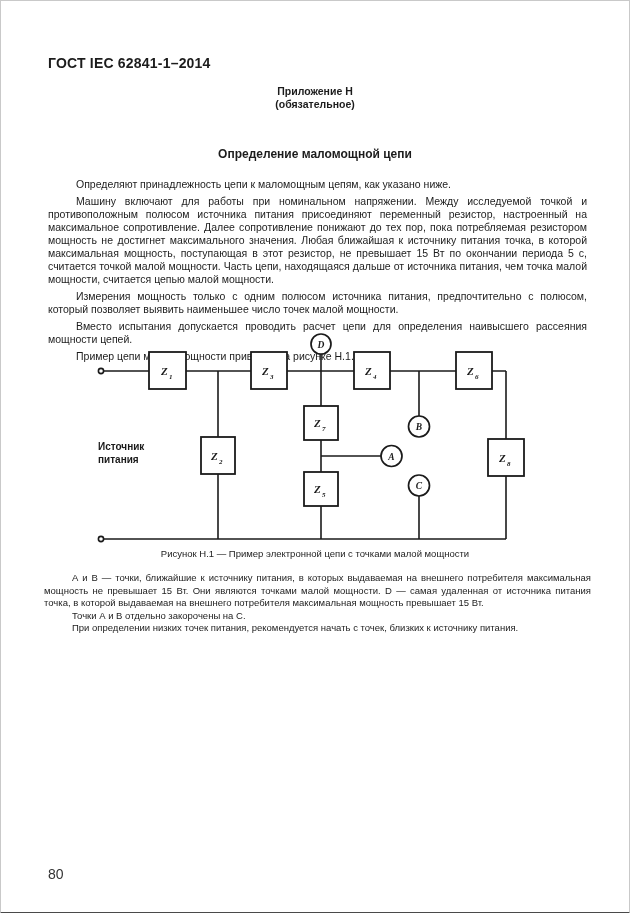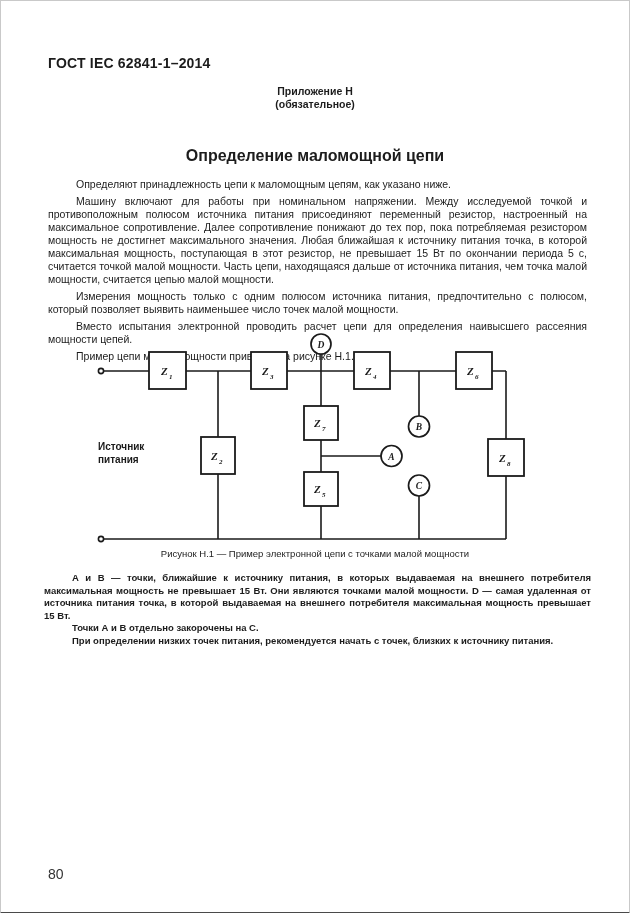--- a/index.html
+++ b/index.html
@@ -16,37 +16,37 @@
   .doc-header{
     position:absolute;top:54px;left:47px;
     font-size:14px;font-weight:bold;letter-spacing:.2px;
   }
   .annex{
     position:absolute;top:84px;left:0;width:100%;
     text-align:center;font-size:10.5px;font-weight:bold;line-height:13px;
   }
   .section-title{
     position:absolute;top:146px;left:0;width:100%;
-    text-align:center;font-size:16px;font-weight:bold;
+    text-align:center;font-size:12px;font-weight:bold;
   }
   .body-text{
     position:absolute;top:173px;left:43px;width:547px;
     font-size:10.5px;line-height:13px;text-align:justify;
   }
   .body-text p{margin:4px;text-indent:28px;}
   .figure-svg{position:absolute;top:330px;left:0;}
   .figure-caption{
     position:absolute;top:547px;left:0;width:100%;
     text-align:center;font-size:9.5px;
   }
   .legend{
     position:absolute;top:571px;left:43px;width:547px;
     font-size:9.5px;line-height:12.5px;text-align:justify;
   }
-  .legend p{margin:0;text-indent:28px;font-weight:bold;}
+  .legend p{margin:0;text-indent:28px;}
   .page-number{
     position:absolute;top:865px;left:47px;font-size:14px;color:#333;
   }
   .z-main{font-family:"Liberation Serif",serif;font-style:italic;font-weight:bold;font-size:11px;}
   .z-sub{font-family:"Liberation Serif",serif;font-style:italic;font-weight:bold;font-size:7px;}
   .pt-label{font-family:"Liberation Serif",serif;font-style:italic;font-weight:bold;font-size:9.5px;}
   .src-label{font-weight:bold;font-size:10px;}
 </style>
 </head>
 <body>
@@ -59,21 +59,21 @@
     <div>Приложение Н</div>
     <div>(обязательное)</div>
   </div>
 
   <div class="section-title">Определение маломощной цепи</div>
 
   <div class="body-text">
     <p>Определяют принадлежность цепи к маломощным цепям, как указано ниже.</p>
     <p>Машину включают для работы при номинальном напряжении. Между исследуемой точкой и противоположным полюсом источника питания присоединяют переменный резистор, настроенный на максимальное сопротивление. Далее сопротивление понижают до тех пор, пока потребляемая резистором мощность не достигнет максимального значения. Любая ближайшая к источнику питания точка, в которой максимальная мощность, поступающая в этот резистор, не превышает 15 Вт по окончании периода 5 с, считается точкой малой мощности. Часть цепи, находящаяся дальше от источника питания, чем точка малой мощности, считается цепью малой мощности.</p>
     <p>Измерения мощность только с одним полюсом источника питания, предпочтительно с полюсом, который позволяет выявить наименьшее число точек малой мощности.</p>
-    <p>Вместо испытания электронной проводить расчет цепи для определения наивысшего рассеяния мощности цепей.</p>
+    <p>Вместо испытания допускается проводить расчет цепи для определения наивысшего рассеяния мощности цепей.</p>
     <p>Пример цепи малой мощности приведен на рисунке Н.1.</p>
   </div>
 
   <svg class="figure-svg" width="630" height="215" viewBox="0 0 630 215" stroke="#1a1a1a" fill="none" stroke-width="1.6">
 
     <path d="M102 40 H505"></path>
     <path d="M102 208 H505"></path>
     <path d="M217 40 V208"></path>
     <path d="M320 23 V208"></path>
     <path d="M320 125 H380"></path>

